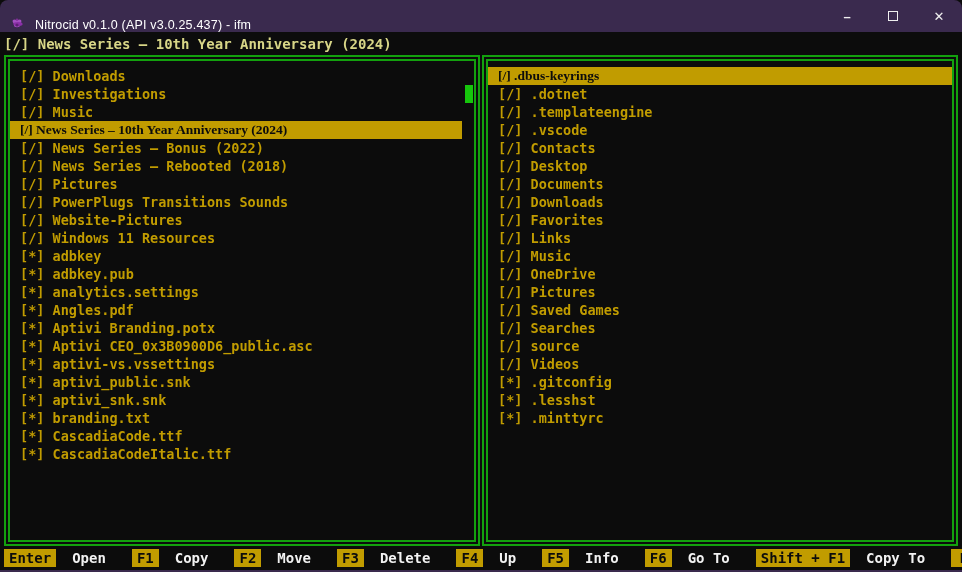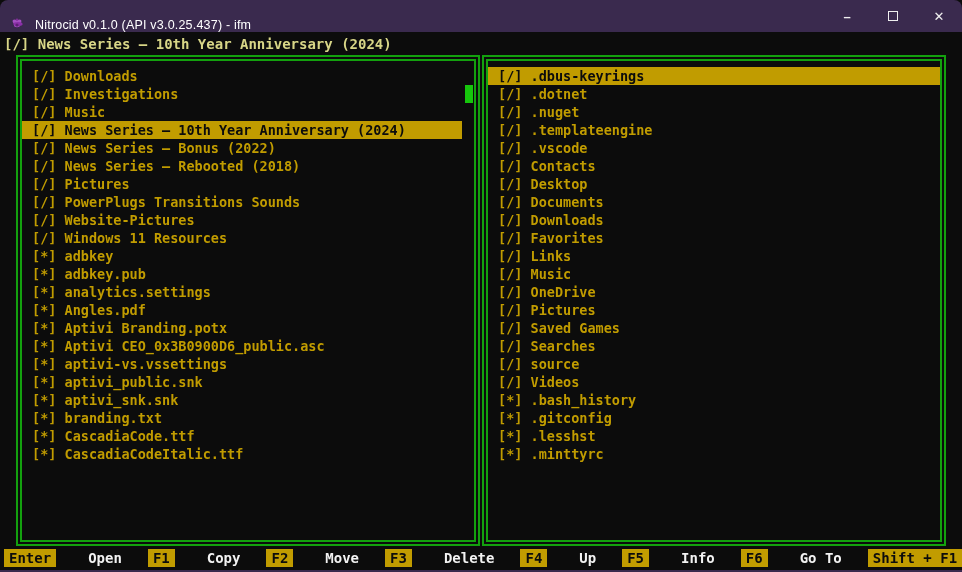--- a/index.html
+++ b/index.html
@@ -39,62 +39,62 @@
     padding-left: 4px;
     color: #D8D687;
     font-size: 14px; font-weight: bold;
     white-space: pre;
   }
   
   .panels {
     flex: 1 1 auto;
     display: flex;
     gap: 2px;
-    padding: 0 16px;
+    padding: 0 4px;
     min-height: 0;
   }
   .panel {
     flex: 1 1 0;
     border: 6px double #13A10E;
     position: relative;
     overflow: hidden;
     background: #0C0C0C;
   }
   .panel-content { padding-top: 6px; }
   .file-row {
     height: 18px; line-height: 18px;
     padding-left: 10px;
     font-size: 13.5px; font-weight: bold;
     color: #C19C00;
     white-space: pre;
     cursor: default;
   }
   .panel.left .file-row { margin-right: 12px; }
-  .file-row.selected { background: #C19C00; color: #0C0C0C; }
+  .file-row.selected { background: #C19C00; color: #0C0C0C; font-family: Liberation Serif, serif; }
   .scrollbar-handle {
     position: absolute;
     right: 1px; top: 24px;
     width: 8px; height: 18px;
     background: #16C60C;
   }
   
   .statusbar {
     height: 24px; flex: 0 0 24px;
     display: flex; align-items: center;
     padding: 0 0 0 4px;
     font-size: 14px; font-weight: bold;
     white-space: pre;
   }
   .key-badge {
     background: #C19C00; color: #0C0C0C;
     padding: 1px 5px;
     margin-right: 16px;
     cursor: default;
   }
-  .key-label { color: #F2F2F2; margin-right: 26px; margin-left: 16px; }
+  .key-label { color: #F2F2F2; margin-right: 26px; }
   .key-badge.right-key { margin-left: auto; margin-right: 0; padding: 1px 9px; }
   .bottom-edge { height: 2px; flex: 0 0 2px; background: #3A2A4E; }
 </style>
 </head>
 <body>
 
 <div class="window">
 
   <div class="titlebar">
     <svg class="app-icon" viewBox="0 0 16 16">
@@ -147,37 +147,35 @@
           <div class="file-row">[*] branding.txt</div>
           <div class="file-row">[*] CascadiaCode.ttf</div>
           <div class="file-row">[*] CascadiaCodeItalic.ttf</div>
         </div>
       <div class="scrollbar-handle"></div>
     </div>
     <div class="panel right">
       <div class="panel-content" id="panel-right">
           <div class="file-row selected">[/] .dbus-keyrings</div>
           <div class="file-row">[/] .dotnet</div>
-          <div class="file-row">[/] .nuget</div>
           <div class="file-row">[/] .templateengine</div>
           <div class="file-row">[/] .vscode</div>
           <div class="file-row">[/] Contacts</div>
           <div class="file-row">[/] Desktop</div>
           <div class="file-row">[/] Documents</div>
           <div class="file-row">[/] Downloads</div>
           <div class="file-row">[/] Favorites</div>
           <div class="file-row">[/] Links</div>
           <div class="file-row">[/] Music</div>
           <div class="file-row">[/] OneDrive</div>
           <div class="file-row">[/] Pictures</div>
           <div class="file-row">[/] Saved Games</div>
           <div class="file-row">[/] Searches</div>
           <div class="file-row">[/] source</div>
           <div class="file-row">[/] Videos</div>
-          <div class="file-row">[*] .bash_history</div>
           <div class="file-row">[*] .gitconfig</div>
           <div class="file-row">[*] .lesshst</div>
           <div class="file-row">[*] .minttyrc</div>
         </div>
     </div>
   </div>
 
   <div class="statusbar" id="statusbar"><span class="key-badge">Enter</span><span class="key-label">Open</span><span class="key-badge">F1</span><span class="key-label">Copy</span><span class="key-badge">F2</span><span class="key-label">Move</span><span class="key-badge">F3</span><span class="key-label">Delete</span><span class="key-badge">F4</span><span class="key-label">Up</span><span class="key-badge">F5</span><span class="key-label">Info</span><span class="key-badge">F6</span><span class="key-label">Go To</span><span class="key-badge">Shift + F1</span><span class="key-label">Copy To</span><span class="key-badge right-key">K</span></div>
 
   <div class="bottom-edge"></div>

